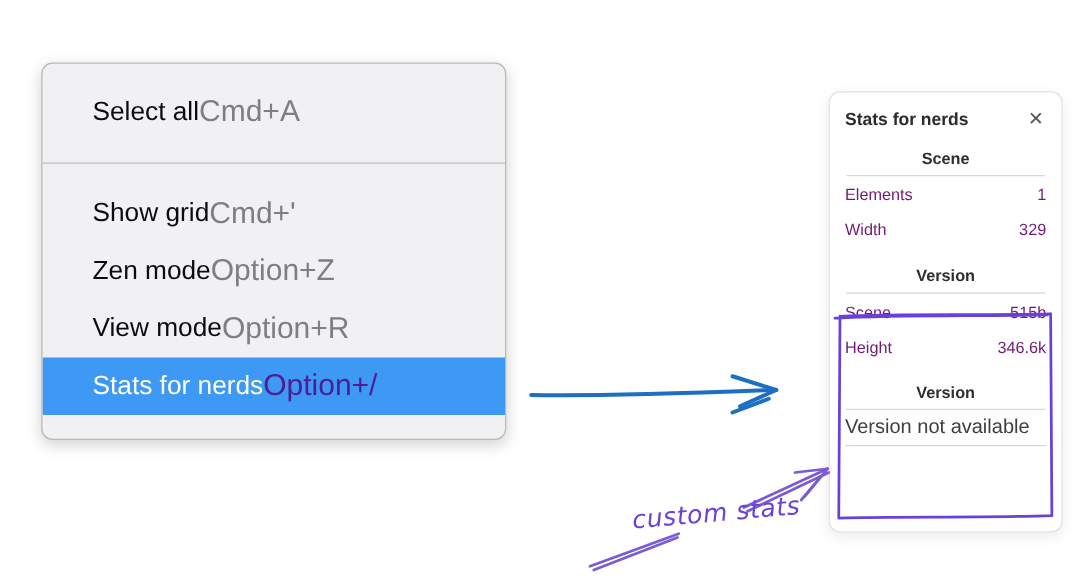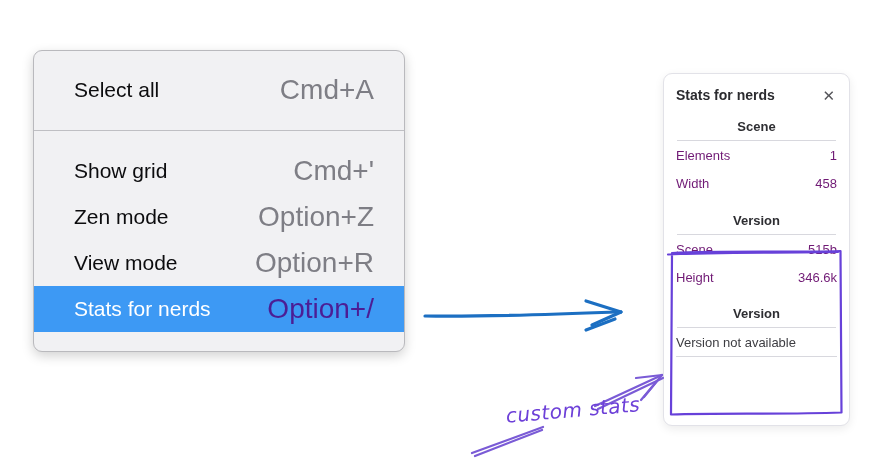--- a/index.html
+++ b/index.html
@@ -33,28 +33,27 @@
   .menu-section-top { padding: 16px 0 17px 0; }
   .menu-section-bottom { padding: 17px 0 31px 0; }
   .menu-divider {
     height: 1px;
     background: #bfbfc3;
   }
   .menu-item {
     height: 46px;
     display: flex;
     align-items: center;
-    justify-content: space-between;
     padding: 0 30px 0 40px;
     font-size: 21px;
     color: #0c0c0e;
     cursor: default;
   }
   .menu-item .shortcut {
-    font-size: 28px;
+    font-size: 24px;
     color: #7e7e85;
   }
   .menu-item.highlighted {
     background: #3d99f4;
     color: #ffffff;
   }
   .menu-item.highlighted .shortcut {
     color: #4c1d95;
   }
 
@@ -110,21 +109,21 @@
     align-items: center;
     justify-content: space-between;
     font-size: 13px;
     color: #701a75;
   }
   .stats-row .stats-value { text-align: right; }
   .stats-note-row {
     height: 28px;
     display: flex;
     align-items: center;
-    font-size: 13px;
+    font-size: 16px;
     color: #3d3d42;
     border-bottom: 1px solid #d8d8de;
   }
 
   
   .overlay-svg {
     position: absolute;
     pointer-events: none;
   }
   .annotation-label {
@@ -191,21 +190,21 @@
     </div>
 
     <div class="stats-section-header">Scene</div>
     <hr class="stats-rule">
     <div class="stats-row">
       <span>Elements</span>
       <span class="stats-value">1</span>
     </div>
     <div class="stats-row">
       <span>Width</span>
-      <span class="stats-value">458</span>
+      <span class="stats-value">329</span>
     </div>
 
     <div class="stats-section-header">Version</div>
     <hr class="stats-rule">
     <div class="stats-row">
       <span>Scene</span>
       <span class="stats-value">515b</span>
     </div>
     <div class="stats-row">
       <span>Height</span>

